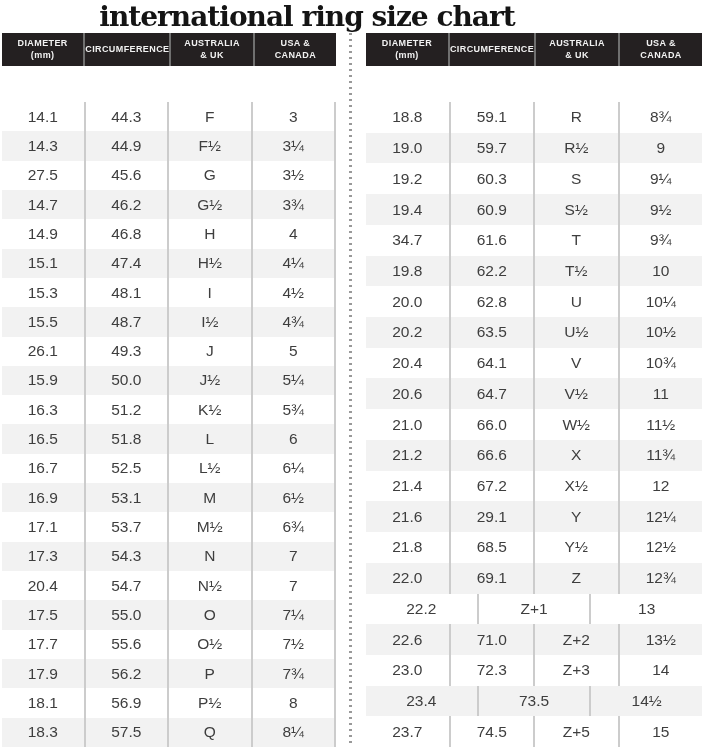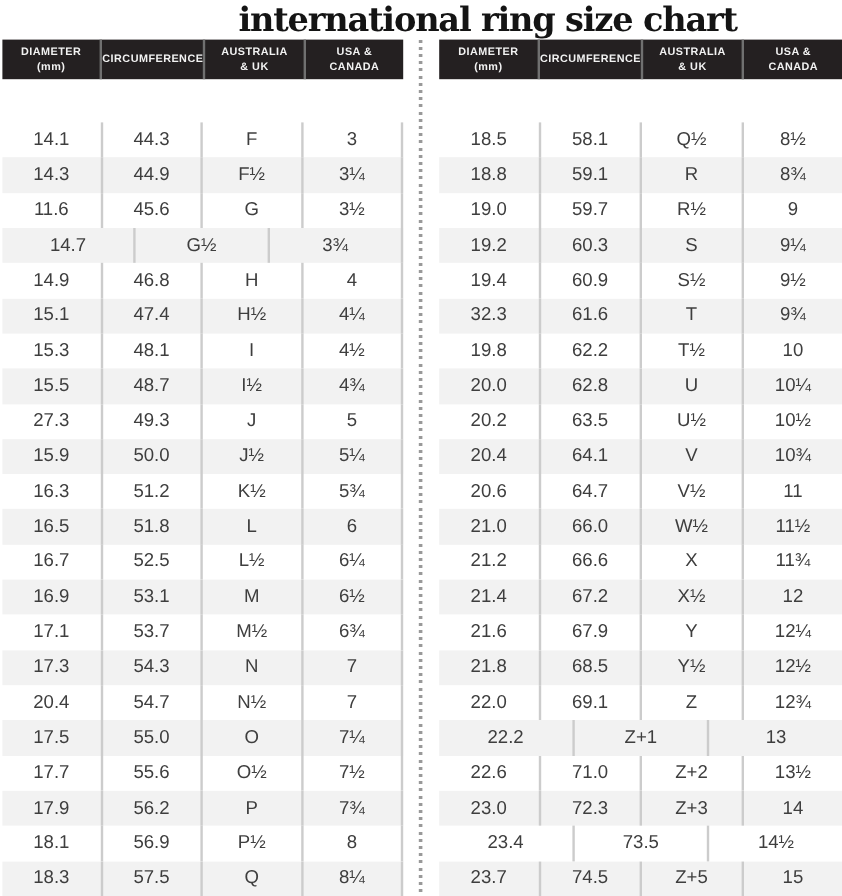--- a/index.html
+++ b/index.html
@@ -3,21 +3,21 @@
 <meta charset="utf-8">
 <style>
   * { box-sizing: border-box; margin: 0; padding: 0; }
   html, body { width: 702px; height: 747px; background: #ffffff; overflow: hidden; }
   body { font-family: "Liberation Sans", sans-serif; }
 
   .title {
     width: 614px;
     height: 33px;
     line-height: 34px;
-    text-align: right;
+    text-align: center;
     font-family: "DejaVu Serif", serif;
     font-weight: 800;
     font-size: 28px;
     letter-spacing: -1px;
     color: #141414;
     white-space: nowrap;
   }
 
   .tables {
     position: relative;
@@ -103,27 +103,28 @@
           <div class="td">F</div>
           <div class="td">3</div>
         </div>
         <div class="row">
           <div class="td">14.3</div>
           <div class="td">44.9</div>
           <div class="td">F½</div>
           <div class="td">3¼</div>
         </div>
         <div class="row">
-          <div class="td">11.6</div>
+          <div class="td">27.5</div>
           <div class="td">45.6</div>
           <div class="td">G</div>
           <div class="td">3½</div>
         </div>
         <div class="row">
           <div class="td">14.7</div>
+          <div class="td">46.2</div>
           <div class="td">G½</div>
           <div class="td">3¾</div>
         </div>
         <div class="row">
           <div class="td">14.9</div>
           <div class="td">46.8</div>
           <div class="td">H</div>
           <div class="td">4</div>
         </div>
         <div class="row">
@@ -138,21 +139,21 @@
           <div class="td">I</div>
           <div class="td">4½</div>
         </div>
         <div class="row">
           <div class="td">15.5</div>
           <div class="td">48.7</div>
           <div class="td">I½</div>
           <div class="td">4¾</div>
         </div>
         <div class="row">
-          <div class="td">27.3</div>
+          <div class="td">26.1</div>
           <div class="td">49.3</div>
           <div class="td">J</div>
           <div class="td">5</div>
         </div>
         <div class="row">
           <div class="td">15.9</div>
           <div class="td">50.0</div>
           <div class="td">J½</div>
           <div class="td">5¼</div>
         </div>
@@ -238,26 +239,20 @@
       <div class="th">DIAMETER
 (mm)</div>
       <div class="th">CIRCUMFERENCE</div>
       <div class="th">AUSTRALIA
 &amp; UK</div>
       <div class="th">USA &amp;
 CANADA</div>
     </div>
     <div class="rows" id="right-rows">
         <div class="row">
-          <div class="td">18.5</div>
-          <div class="td">58.1</div>
-          <div class="td">Q½</div>
-          <div class="td">8½</div>
-        </div>
-        <div class="row">
           <div class="td">18.8</div>
           <div class="td">59.1</div>
           <div class="td">R</div>
           <div class="td">8¾</div>
         </div>
         <div class="row">
           <div class="td">19.0</div>
           <div class="td">59.7</div>
           <div class="td">R½</div>
           <div class="td">9</div>
@@ -268,21 +263,21 @@
           <div class="td">S</div>
           <div class="td">9¼</div>
         </div>
         <div class="row">
           <div class="td">19.4</div>
           <div class="td">60.9</div>
           <div class="td">S½</div>
           <div class="td">9½</div>
         </div>
         <div class="row">
-          <div class="td">32.3</div>
+          <div class="td">34.7</div>
           <div class="td">61.6</div>
           <div class="td">T</div>
           <div class="td">9¾</div>
         </div>
         <div class="row">
           <div class="td">19.8</div>
           <div class="td">62.2</div>
           <div class="td">T½</div>
           <div class="td">10</div>
         </div>
@@ -323,21 +318,21 @@
           <div class="td">11¾</div>
         </div>
         <div class="row">
           <div class="td">21.4</div>
           <div class="td">67.2</div>
           <div class="td">X½</div>
           <div class="td">12</div>
         </div>
         <div class="row">
           <div class="td">21.6</div>
-          <div class="td">67.9</div>
+          <div class="td">29.1</div>
           <div class="td">Y</div>
           <div class="td">12¼</div>
         </div>
         <div class="row">
           <div class="td">21.8</div>
           <div class="td">68.5</div>
           <div class="td">Y½</div>
           <div class="td">12½</div>
         </div>
         <div class="row">

